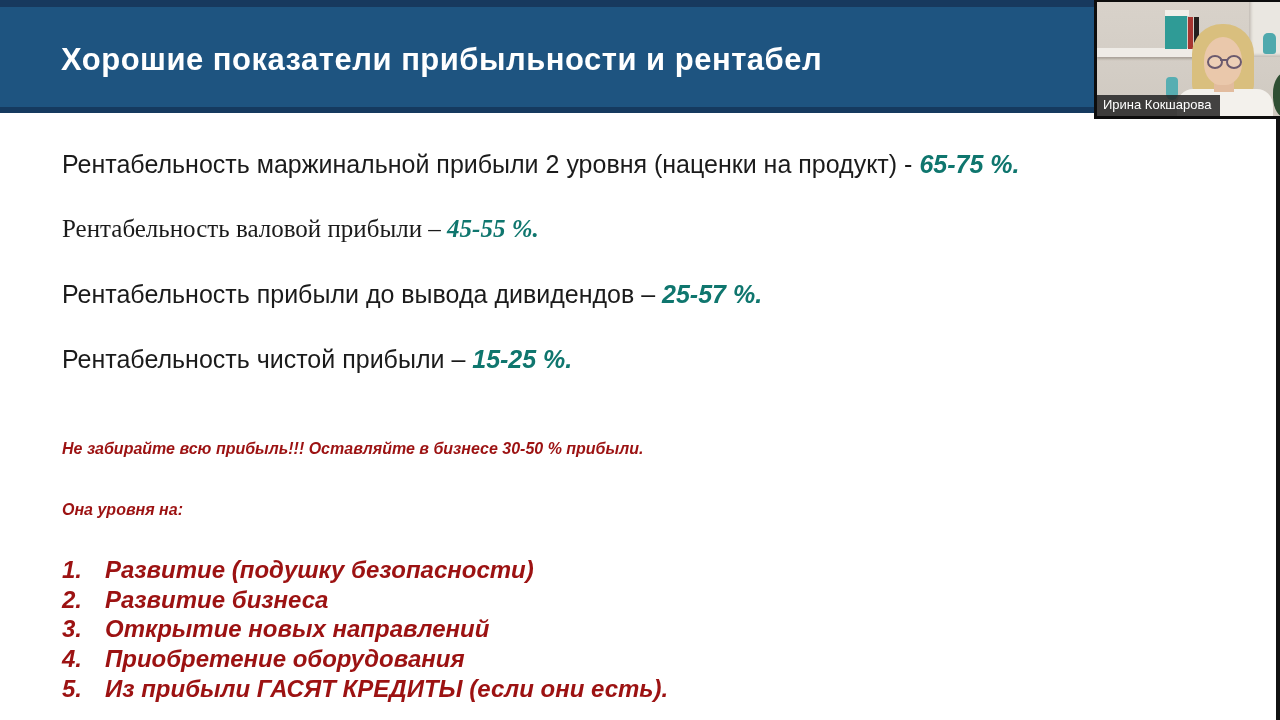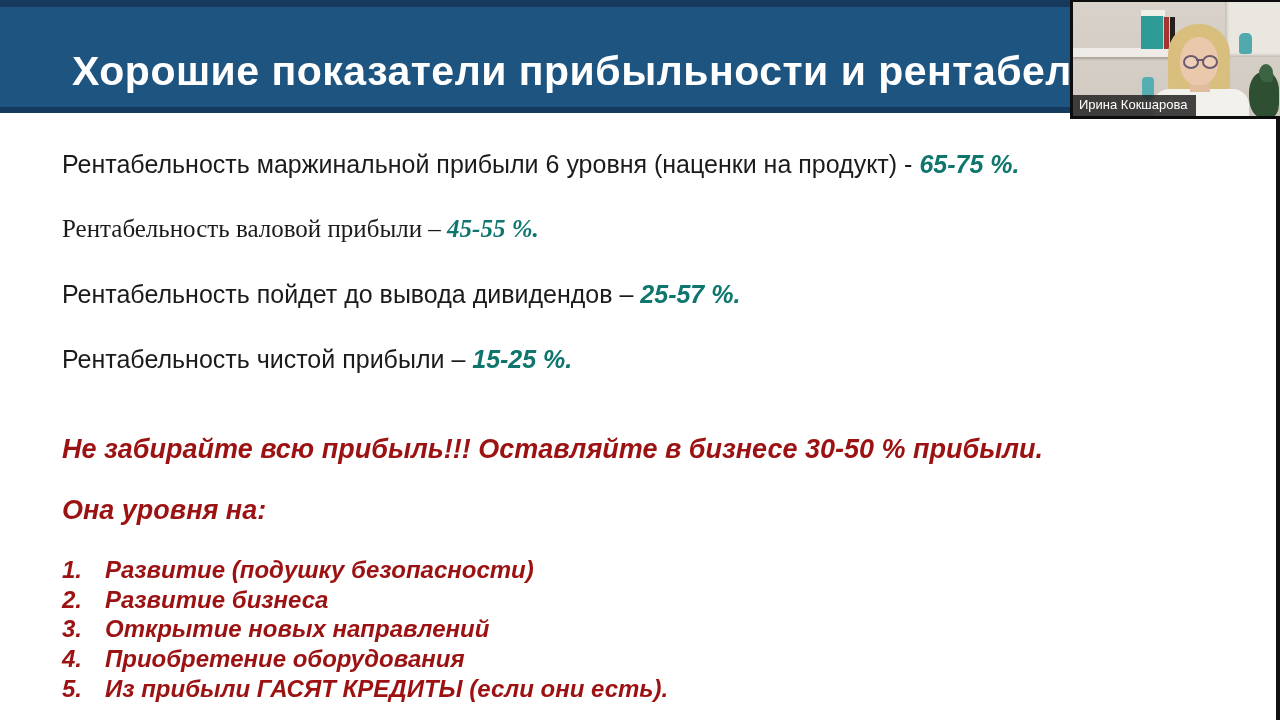--- a/index.html
+++ b/index.html
@@ -7,54 +7,54 @@
     width:1280px;height:720px;position:relative;overflow:hidden;
     background:#ffffff;font-family:"Liberation Sans",sans-serif;
   }
   
   .slide-header{
     position:absolute;top:0;left:0;width:1280px;height:113px;
     background:#1E5480;box-sizing:border-box;
     border-top:7px solid #17395E;border-bottom:6px solid #153A5F;
   }
   .slide-title{
-    position:absolute;left:60px;top:30px;margin:12px;
-    font-size:41px;font-weight:bold;letter-spacing:0.5px;line-height:44px;
+    position:absolute;left:60px;top:30px;margin:1px;
+    font-size:31px;font-weight:bold;letter-spacing:0.5px;line-height:44px;
     color:#ffffff;white-space:nowrap;
   }
   
   .metric{
     position:absolute;left:62px;margin:0;white-space:nowrap;
     font-size:25px;color:#1B1B1B;line-height:30px;
   }
   .metric .val{color:#0f766e;font-weight:bold;font-style:italic;}
   .m1{top:149px;} .m2{top:214px;font-family:Liberation Serif, serif;} .m3{top:279px;} .m4{top:344px;}
 
   .red-note,.red-lead{
     position:absolute;left:62px;margin:0;white-space:nowrap;
-    font-size:27px;font-weight:bold;font-style:italic;color:#9C1212;line-height:30px;
+    font-size:16px;font-weight:bold;font-style:italic;color:#9C1212;line-height:30px;
   }
   .red-note{top:434px;} .red-lead{top:495px;}
 
   .list-item{
     position:absolute;margin:0;white-space:nowrap;
     font-size:24px;font-weight:bold;font-style:italic;color:#9C1212;line-height:28px;
   }
   .list-item .num{position:absolute;left:62px;}
   .list-item .txt{position:absolute;left:105px;}
   .li1{top:556px;} .li2{top:586px;} .li3{top:615px;} .li4{top:645px;} .li5{top:675px;}
 
   
   .right-strip{
     position:absolute;top:0;right:0;width:4px;height:720px;background:#121212;z-index:1;
   }
 
   
   .webcam{
-    position:absolute;top:0;right:0;width:210px;height:119px;z-index:5;
+    position:absolute;top:0;right:0;width:186px;height:119px;z-index:5;
     background:#4d7c0f;box-sizing:border-box;
     border-left:3px solid #0d0d0d;border-bottom:3px solid #0d0d0d;border-top:2px solid #0d0d0d;
     overflow:hidden;
   }
   .webcam *{position:absolute;}
   .wall-shade{left:0;top:0;width:207px;height:114px;background:linear-gradient(180deg,#d8d2ca 0%,#d3cdc5 60%,#cfc9c0 100%);}
   .shelf-board{left:0;top:46px;width:102px;height:9px;background:#efece7;box-shadow:0 2px 2px rgba(120,110,100,.45);}
   .book-top{left:68px;top:8px;width:24px;height:6px;background:#f1efe9;}
   .book-teal{left:68px;top:14px;width:22px;height:33px;background:#2f9b96;}
   .book-red{left:91px;top:15px;width:5px;height:32px;background:#a63530;}
@@ -76,23 +76,23 @@
     font-size:13px;line-height:16px;padding:2px 9px 3px 6px;white-space:nowrap;
   }
 </style>
 </head>
 <body>
 
 <div class="slide-header">
   <h1 class="slide-title">Хорошие показатели прибыльности и рентабел</h1>
 </div>
 
-<p class="metric m1"><span>Рентабельность маржинальной прибыли 6 уровня (наценки на продукт)  - </span><span class="val">65-75 %.</span></p>
+<p class="metric m1"><span>Рентабельность маржинальной прибыли 2 уровня (наценки на продукт)  - </span><span class="val">65-75 %.</span></p>
 <p class="metric m2"><span>Рентабельность валовой прибыли – </span><span class="val">45-55 %.</span></p>
-<p class="metric m3"><span>Рентабельность пойдет до вывода дивидендов – </span><span class="val">25-57 %.</span></p>
+<p class="metric m3"><span>Рентабельность прибыли до вывода дивидендов – </span><span class="val">25-57 %.</span></p>
 <p class="metric m4"><span>Рентабельность чистой прибыли – </span><span class="val">15-25 %.</span></p>
 
 <p class="red-note">Не забирайте всю прибыль!!! Оставляйте в бизнесе 30-50 % прибыли.</p>
 <p class="red-lead">Она уровня на:</p>
 
 <div class="list-item li1">
     <span class="num">1.</span>
     <span class="txt">Развитие (подушку безопасности)</span>
   </div>
 <div class="list-item li2">

